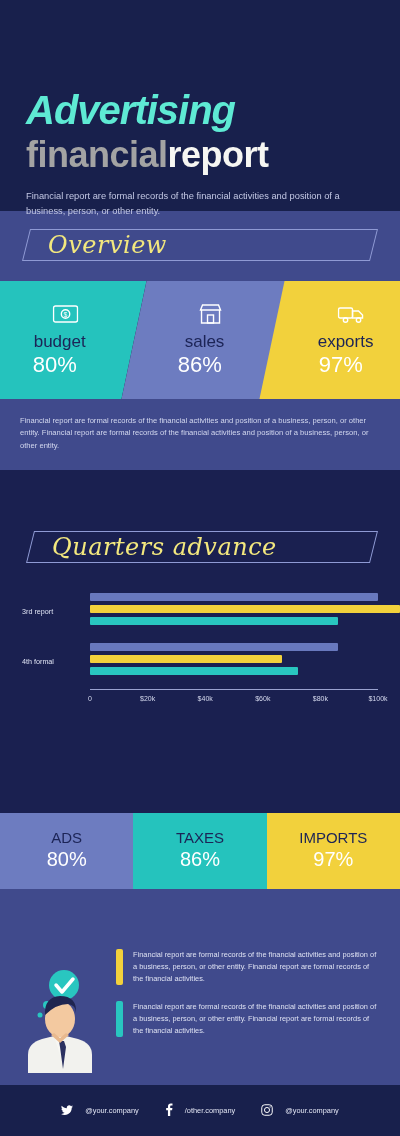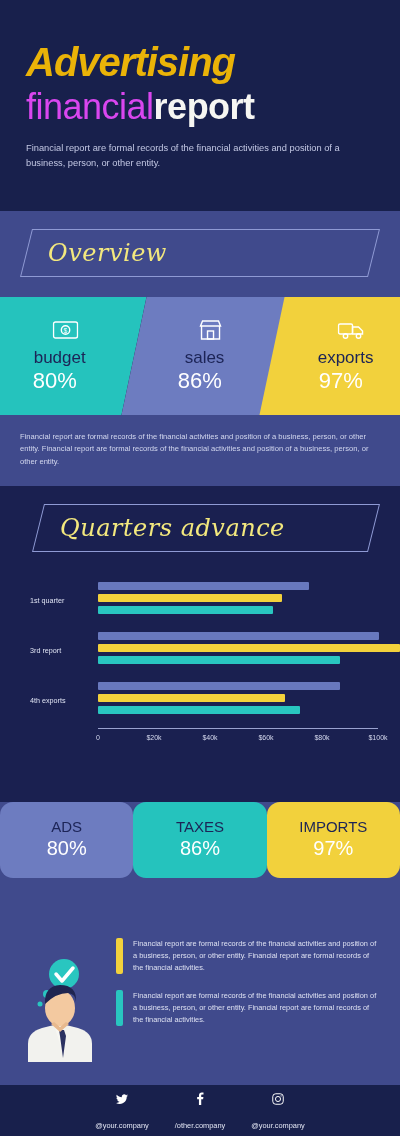--- a/index.html
+++ b/index.html
@@ -8,37 +8,37 @@
     font-family:"Liberation Sans", sans-serif;
     background:#1a2050;
     overflow:hidden;
     position:relative;
   }
 
   
   .header { background:#18204c; padding:42px 26px 26px 26px; height:211px; }
   .h-title1 {
     font-size:40px; font-weight:bold; font-style:italic;
-    color:#eab308; letter-spacing:-1px; line-height:1.0;
+    color:#5eead4; letter-spacing:-1px; line-height:1.0;margin-top:48px;
   }
   .h-title2 { font-size:36px; line-height:1.15; letter-spacing:-0.5px; margin-top:4px; }
-  .h-title2 .fin { color:#d946ef; font-weight:normal; }
+  .h-title2 .fin { color:#a3a3a3; font-weight:bold; }
   .h-title2 .rep { color:#f6f6f2; font-weight:bold; }
   .h-sub {
     margin-top:14px; font-size:9.3px; line-height:1.55;
     color:#c3c8e4; max-width:320px;
   }
 
   
   .sec-slate { background:#404a8c; }
   .sec-navy  { background:#1a2050; }
 
   
   .banner {
-    position:relative; margin:0 26px; height:48px;
+    position:relative; margin:0 26px; height:32px;
   }
   .banner .frame {
     position:absolute; inset:0;
     border:1px solid #8f9ad4;
     transform:skewX(-14deg);
   }
   .banner .btxt {
     position:absolute; left:22px; top:50%; transform:translateY(-50%);
     font-family:"DejaVu Serif", serif;
     font-style:italic; font-size:24px; color:#f3e87e;
@@ -90,21 +90,21 @@
   .axis { position:relative; margin-left:86px; margin-right:22px; }
   .axis .line { height:1px; background:#9aa2cf; }
   .axis .ticks { position:relative; height:16px; margin-top:5px; }
   .axis .tk {
     position:absolute; transform:translateX(-50%);
     font-size:7px; color:#d5d9ee; white-space:nowrap;
   }
 
   
   .kpis { display:flex; height:76px; margin-top:14px; }
-  .kpi { flex:1; display:flex; flex-direction:column; align-items:center; justify-content:center;border-radius:13px; }
+  .kpi { flex:1; display:flex; flex-direction:column; align-items:center; justify-content:center; }
   .kpi .k-lab { font-size:15px; color:#1c2456; line-height:1.1; }
   .kpi .k-val { font-size:20px; color:#ffffff; font-weight:300; line-height:1.25; }
   .kpi.k1 { background:#6d7cc0; }
   .kpi.k2 { background:#25c3bd; }
   .kpi.k3 { background:#f2d13c; }
 
   
   .concl-body { display:flex; padding:22px 20px 0 20px; gap:10px; }
   .person { width:86px; flex:0 0 86px; position:relative; height:130px; }
   .bullets { flex:1; display:flex; flex-direction:column; gap:16px; padding-top:6px; }
@@ -113,21 +113,21 @@
   .bullet.b1 .tick { background:#f2d13c; }
   .bullet.b2 .tick { background:#29c6c0; }
   .bullet .btext { font-size:7.4px; line-height:1.62; color:#dde1f2; }
 
   
   .footer {
     position:absolute; left:0; right:0; bottom:0; height:51px;
     background:#18204c; display:flex; align-items:center;
     justify-content:center; gap:26px;
   }
-  .fitem { display:flex; align-items:center; gap:12px;flex-direction:column; }
+  .fitem { display:flex; align-items:center; gap:12px; }
   .fitem .ftxt { font-size:7.4px; color:#e3e6f4; }
 </style>
 </head>
 <body>
 
 <div class="header">
   <div class="h-title1">Advertising</div>
   <div class="h-title2">
     <span class="fin">financial</span><span class="rep">report</span>
   </div>
@@ -178,46 +178,38 @@
         </svg>
       </div>
       <div class="lab">exports</div>
       <div class="pct">97%</div>
     </div>
   </div>
 
   <div class="ov-para">Financial report are formal records of the financial activities and position of a business, person, or other entity. Financial report are formal records of the financial activities and position of a business, person, or other entity.</div>
 </div>
 
-<div class="sec-navy" style="padding:18px 0 10px 12px;">
+<div class="sec-navy" style="padding:18px 0 10px 4px;margin-top:43px;">
   <div class="banner">
     <div class="frame"></div>
     <div class="btxt">Quarters advance</div>
   </div>
 
   <div class="chart-wrap">
     <div class="chart-rows" id="chart-rows">
-        <div class="qrow">
-          <div class="qlabel">1st quarter</div>
-          <div class="bars">
-            <div class="bar s0" style="background: rgb(104, 120, 189); width: 70%;"></div>
-            <div class="bar s1" style="background: rgb(242, 209, 60); width: 61%;"></div>
-            <div class="bar s2" style="background: rgb(41, 198, 192); width: 58%;"></div>
-          </div>
-        </div>
         <div class="qrow">
           <div class="qlabel">3rd report</div>
           <div class="bars">
             <div class="bar s0" style="background: rgb(104, 120, 189); width: 93%;"></div>
             <div class="bar s1" style="background: rgb(242, 209, 60); width: 100%;"></div>
             <div class="bar s2" style="background: rgb(41, 198, 192); width: 80%;"></div>
           </div>
         </div>
         <div class="qrow">
-          <div class="qlabel">4th exports</div>
+          <div class="qlabel">4th formal</div>
           <div class="bars">
             <div class="bar s0" style="background: rgb(104, 120, 189); width: 80%;"></div>
             <div class="bar s1" style="background: rgb(242, 209, 60); width: 62%;"></div>
             <div class="bar s2" style="background: rgb(41, 198, 192); width: 67%;"></div>
           </div>
         </div>
       </div>
     <div class="axis">
       <div class="line"></div>
       <div class="ticks" id="axis-ticks">

